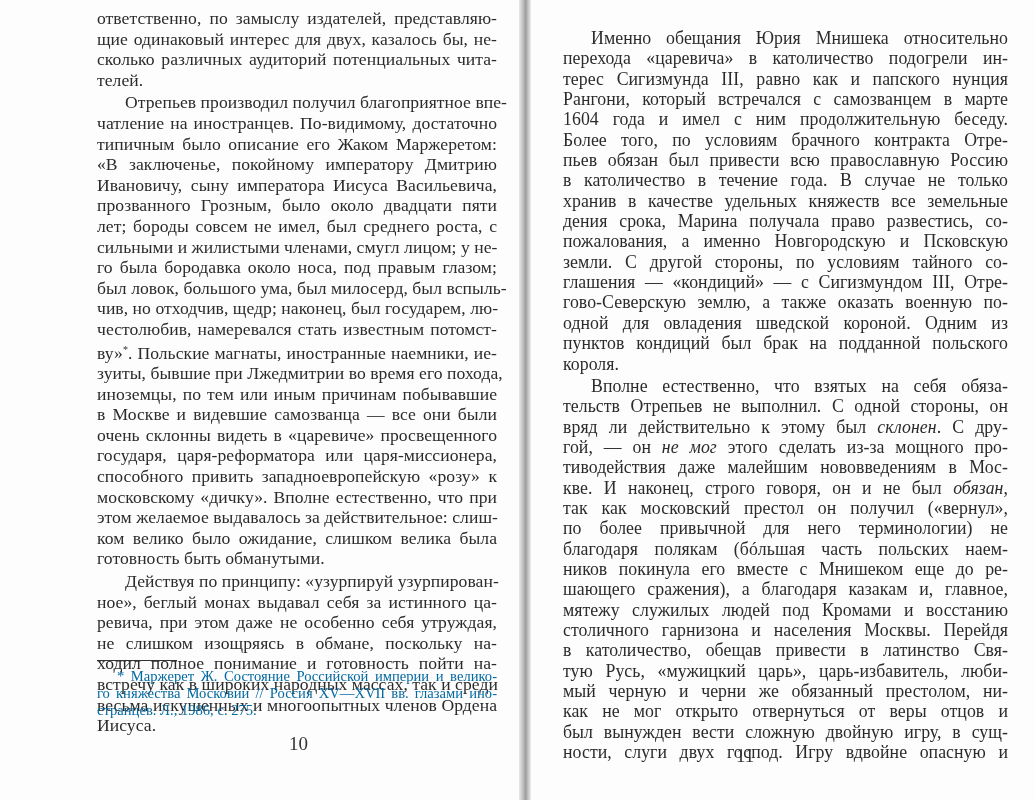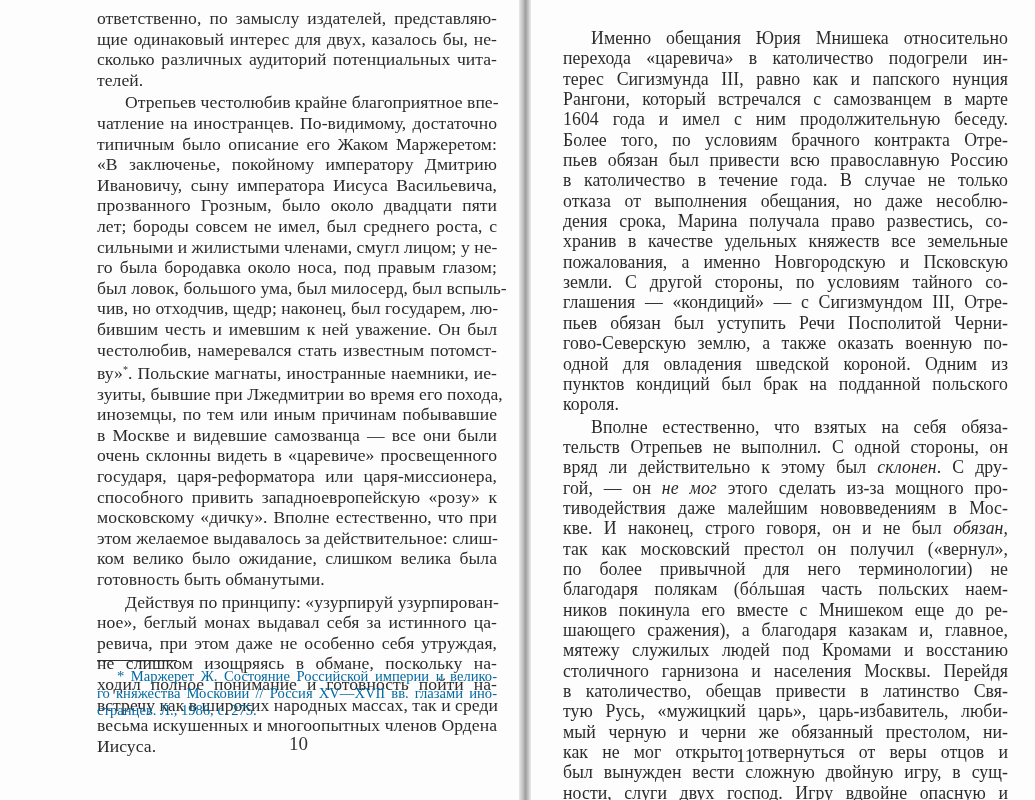--- a/index.html
+++ b/index.html
@@ -60,32 +60,31 @@
   <div class="spine"></div>
 
   <div class="col col-left" id="left-col">
       <p>
         <span class="line">ответственно, по замыслу издателей, представляю-</span>
         <span class="line">щие одинаковый интерес для двух, казалось бы, не-</span>
         <span class="line">сколько различных аудиторий потенциальных чита-</span>
         <span class="line last">телей.</span>
       </p>
       <p>
-        <span class="line" style="text-indent: 28px;">Отрепьев честолюбив крайне благоприятное впе-</span>
+        <span class="line" style="text-indent: 28px;">Отрепьев производил получил благоприятное впе-</span>
         <span class="line">чатление на иностранцев. По-видимому, достаточно</span>
         <span class="line">типичным было описание его Жаком Маржеретом:</span>
         <span class="line">«В заключенье, покойному императору Дмитрию</span>
         <span class="line">Ивановичу, сыну императора Иисуса Васильевича,</span>
         <span class="line">прозванного Грозным, было около двадцати пяти</span>
         <span class="line">лет; бороды совсем не имел, был среднего роста, с</span>
         <span class="line">сильными и жилистыми членами, смугл лицом; у не-</span>
         <span class="line">го была бородавка около носа, под правым глазом;</span>
         <span class="line">был ловок, большого ума, был милосерд, был вспыль-</span>
         <span class="line">чив, но отходчив, щедр; наконец, был государем, лю-</span>
-        <span class="line">бившим честь и имевшим к ней уважение. Он был</span>
         <span class="line">честолюбив, намеревался стать известным потомст-</span>
         <span class="line">ву»<sup class="fn">*</sup>. Польские магнаты, иностранные наемники, ие-</span>
         <span class="line">зуиты, бывшие при Лжедмитрии во время его похода,</span>
         <span class="line">иноземцы, по тем или иным причинам побывавшие</span>
         <span class="line">в Москве и видевшие самозванца — все они были</span>
         <span class="line">очень склонны видеть в «царевиче» просвещенного</span>
         <span class="line">государя, царя-реформатора или царя-миссионера,</span>
         <span class="line">способного привить западноевропейскую «розу» к</span>
         <span class="line">московскому «дичку». Вполне естественно, что при</span>
         <span class="line">этом желаемое выдавалось за действительное: слиш-</span>
@@ -116,27 +115,25 @@
   <div class="col col-right" id="right-col">
       <p>
         <span class="line" style="text-indent: 28px;">Именно обещания Юрия Мнишека относительно</span>
         <span class="line">перехода «царевича» в католичество подогрели ин-</span>
         <span class="line">терес Сигизмунда III, равно как и папского нунция</span>
         <span class="line">Рангони, который встречался с самозванцем в марте</span>
         <span class="line">1604 года и имел с ним продолжительную беседу.</span>
         <span class="line">Более того, по условиям брачного контракта Отре-</span>
         <span class="line">пьев обязан был привести всю православную Россию</span>
         <span class="line">в католичество в течение года. В случае не только</span>
-        <span class="line">отказа от выполнения обещания, но даже несоблю-</span>
+        <span class="line">хранив в качестве удельных княжеств все земельные</span>
         <span class="line">дения срока, Марина получала право развестись, со-</span>
-        <span class="line">хранив в качестве удельных княжеств все земельные</span>
         <span class="line">пожалования, а именно Новгородскую и Псковскую</span>
         <span class="line">земли. С другой стороны, по условиям тайного со-</span>
         <span class="line">глашения — «кондиций» — с Сигизмундом III, Отре-</span>
-        <span class="line">пьев обязан был уступить Речи Посполитой Черни-</span>
         <span class="line">гово-Северскую землю, а также оказать военную по-</span>
         <span class="line">одной для овладения шведской короной. Одним из</span>
         <span class="line">пунктов кондиций был брак на подданной польского</span>
         <span class="line last">короля.</span>
       </p>
       <p>
         <span class="line" style="text-indent: 28px;">Вполне естественно, что взятых на себя обяза-</span>
         <span class="line">тельств Отрепьев не выполнил. С одной стороны, он</span>
         <span class="line">вряд ли действительно к этому был <em>склонен</em>. С дру-</span>
         <span class="line">гой, — он <em>не мог</em> этого сделать из-за мощного про-</span>

